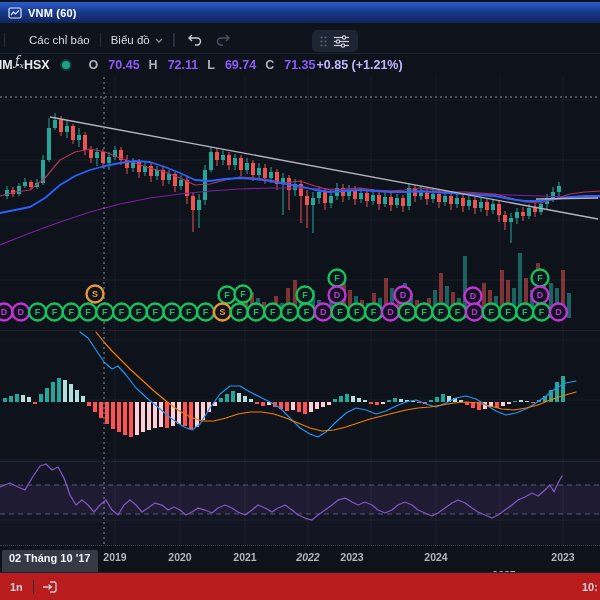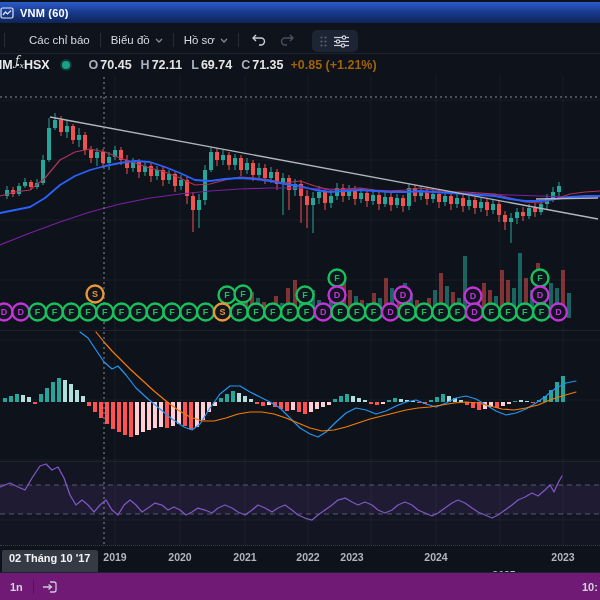--- a/index.html
+++ b/index.html
@@ -1,52 +1,52 @@
 <!DOCTYPE html>
 <html><head>
 <meta charset="utf-8">
 <style>
   html,body{margin:0;padding:0;background:#05070c;}
   #app{position:relative;width:600px;height:600px;overflow:hidden;background:#0e121b;
        font-family:"Liberation Sans","DejaVu Sans",sans-serif;color:#d1d4dc;}
   
   #tabbar{position:absolute;left:0;top:2px;width:600px;height:21px;
           background:linear-gradient(180deg,#2c5ccc 0%,#1b3f96 40%,#0f2357 100%);
-          display:flex;align-items:center;box-sizing:border-box;}
+          display:flex;align-items:center;padding-left:8px;box-sizing:border-box;}
   #tabbar .ticon{margin-right:6px;display:flex;}
   #tabbar .ttitle{font-size:11px;font-weight:bold;color:#ffffff;letter-spacing:.2px;}
   
   #toolbar{position:absolute;left:0;top:27px;width:600px;height:26px;background:#0f131c;
            border-bottom:1px solid #1c2230;display:flex;align-items:center;font-size:11.5px;}
   .tbtn{display:flex;align-items:center;gap:5px;padding:0 10px;height:24px;color:#d8dbe2;cursor:pointer;}
   .tbtn .fx{font-style:italic;font-family:"DejaVu Serif",serif;font-size:12px;color:#d8dbe2;margin-top:44px;}
   .tbtn .fx sub{font-size:8px;}
   .tdiv{width:1px;height:14px;background:#272d3a;}
   .icbtn{display:flex;align-items:center;justify-content:center;width:28px;height:24px;cursor:pointer;}
   #settings-box{position:absolute;left:312px;top:30px;width:46px;height:22px;background:#1d2433;
                 border-radius:5px;display:flex;align-items:center;justify-content:center;gap:6px;cursor:pointer;}
   
   #legend{position:absolute;left:0;top:57px;height:16px;display:flex;align-items:center;
           font-size:12.5px;font-weight:bold;white-space:nowrap;z-index:5;}
   #legend .sym{color:#e8eaed;margin-left:-15px;}
   #legend .dot{width:8px;height:8px;border-radius:50%;background:#17a287;margin:0 10px 0 12px;
                box-shadow:0 0 0 2px rgba(23,162,135,.25);}
   #legend .lab{color:#aab0bc;margin-left:9px;}
-  #legend .val{color:#e5e5e5;margin-left:2px;}
-  #legend .chg{color:#a16207;margin-left:7px;}
+  #legend .val{color:#8b5cf6;margin-left:10px;}
+  #legend .chg{color:#c4b5fd;margin-left:1px;}
   
   #chart{position:absolute;left:0;top:75px;}
   
   #axisrow{position:absolute;left:0;top:545px;width:600px;height:27px;border-top:1px dotted #3a3f4c;
            background:#0e121b;}
   #datebox{position:absolute;left:2px;top:4px;height:24px;line-height:16px;padding:0 7px;background:#363a45;
            border-radius:2px;font-size:11px;font-weight:bold;color:#f0f2f5;}
   .year{position:absolute;top:5px;transform:translateX(-50%);font-size:10.5px;color:#b2b5be;font-weight:bold;}
   
-  #footer{position:absolute;left:0;top:572px;width:600px;height:28px;background:#701a75;
+  #footer{position:absolute;left:0;top:572px;width:600px;height:28px;background:#b91c1c;
           border-top:1px solid #1c2230;display:flex;align-items:center;}
   #footer .intv{font-size:11px;font-weight:bold;color:#d1d4dc;padding:0 10px;cursor:pointer;}
   #footer .fdiv{width:1px;height:14px;background:#272d3a;}
   #footer .goto{margin-left:8px;display:flex;cursor:pointer;}
   #footer .clock{position:absolute;right:-4px;font-size:11px;font-weight:bold;color:#d1d4dc;width:22px;
                  overflow:hidden;cursor:pointer;}
 </style>
 </head>
 <body>
 
@@ -69,26 +69,20 @@
       <span>Các chỉ báo</span>
     </div>
     <div class="tdiv"></div>
     <div class="tbtn">
       <span>Biểu đồ</span>
       <svg width="8" height="5" viewBox="0 0 8 5">
           <polyline points="1,1 4,4 7,1" fill="none" stroke="#868b98" stroke-width="1.3"></polyline>
         </svg>
     </div>
     <div class="tdiv"></div>
-    <div class="tbtn">
-      <span>Hồ sơ</span>
-      <svg width="8" height="5" viewBox="0 0 8 5">
-          <polyline points="1,1 4,4 7,1" fill="none" stroke="#868b98" stroke-width="1.3"></polyline>
-        </svg>
-    </div>
     <div class="tdiv"></div>
     <div class="icbtn" style="margin-left:6px;">
       <svg width="18" height="14" viewBox="0 0 18 14">
           <path d="M6 2 L3 5 L6 8 M3 5 H11 a3.5 3.5 0 0 1 0 7 h-2" fill="none" stroke="#c9ccd4" stroke-width="1.4"></path>
         </svg>
     </div>
     <div class="icbtn">
       <svg width="18" height="14" viewBox="0 0 18 14">
           <path d="M12 2 L15 5 L12 8 M15 5 H7 a3.5 3.5 0 0 0 0 7 h2" fill="none" stroke="#4a5060" stroke-width="1.4"></path>
         </svg>
@@ -622,21 +616,21 @@
         <text x="558.4" y="315.2" text-anchor="middle" font-size="9" font-weight="bold" fill="#c233d8" font-family="Liberation Sans, DejaVu Sans, sans-serif">D</text>
       </g>
     </svg>
 
   <div id="axisrow">
     <div id="datebox">02 Tháng 10 '17</div>
     <div id="years">
         <span class="year" style="left: 115px;">2019</span>
         <span class="year" style="left: 180px;">2020</span>
         <span class="year" style="left: 245px;">2021</span>
-        <span class="year" style="left: 308px;">2022</span>
+        <span class="year" style="left: 308px; font-style: italic;">2022</span>
         <span class="year" style="left: 352px;">2023</span>
         <span class="year" style="left: 436px;">2024</span>
         <span class="year" style="left: 504px; margin-top: 18px;">2025</span>
         <span class="year" style="left: 563px;">2023</span>
       </div>
   </div>
 
   <div id="footer">
     <span class="intv">1n</span>
     <span class="fdiv"></span>

